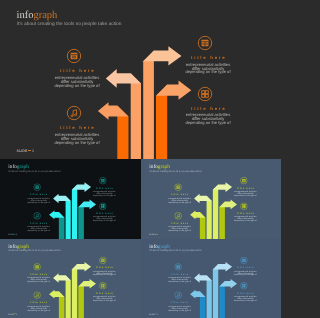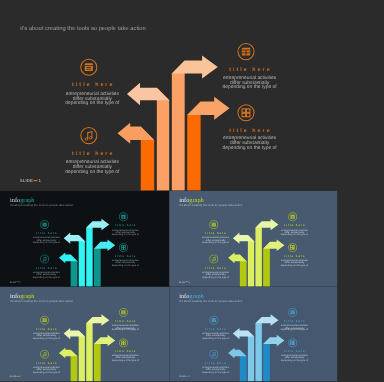--- a/index.html
+++ b/index.html
@@ -37,20 +37,21 @@
 .b1{left:47px;top:48px;width:60px;}
 .b2{left:47px;top:105px;width:60px;}
 .b3{left:178px;top:34.7px;width:60px;}
 .b4{left:178px;top:85.5px;width:60px;}
 </style>
 </head>
 <body>
 
 <div class="panel" id="hero">
   <div class="slide" style="--bg: #2b2b2b; --accent: #d1721f; --logo: #d6d4d0; --tag: #a5a29d; --body: #bab8b4;">
+    <div class="h-logo"><span>info</span><span class="accent">graph</span></div>
     <div class="h-tag">it's about creating the tools so people take action</div>
     <div class="h-slide"><span>SLIDE</span><span class="dash"></span><span>1</span></div>
 
     <svg class="h-arrows" width="281" height="159" viewBox="0 0 281 159">
       <path class="ad" d="M128.5,159 L128.5,116.6 L117.3,105.4 L117.3,159 Z" fill="#fc6a02"></path>
       <path class="h1" d="M128.5,116.6 L117.3,105.4 L108.5,105.4 L108.5,102.2 L97.9,111.0 L108.5,119.8 L108.5,116.6 Z" fill="#fa9d62"></path>
       <path class="al" d="M141.0,159 L141.0,83.5 L130.7,73.2 L130.7,159 Z" fill="#fca165"></path>
       <path class="h2" d="M141.0,83.5 L130.7,73.2 L116.7,73.2 L116.7,68.9 L105.8,78.4 L116.7,87.8 L116.7,83.5 Z" fill="#fac5a2"></path>
       <path class="al" d="M143.2,159 L143.2,61.2 L153.9,50.5 L153.9,159 Z" fill="#fca165"></path>
       <path class="h3" d="M143.2,61.2 L153.9,50.5 L168.4,50.5 L168.4,46.2 L181.5,55.9 L168.4,65.5 L168.4,61.2 Z" fill="#fbc398"></path>

